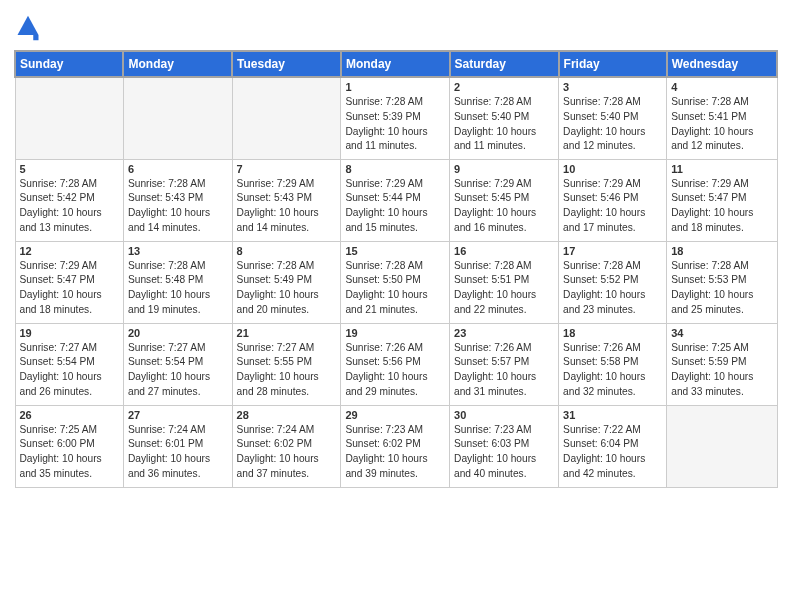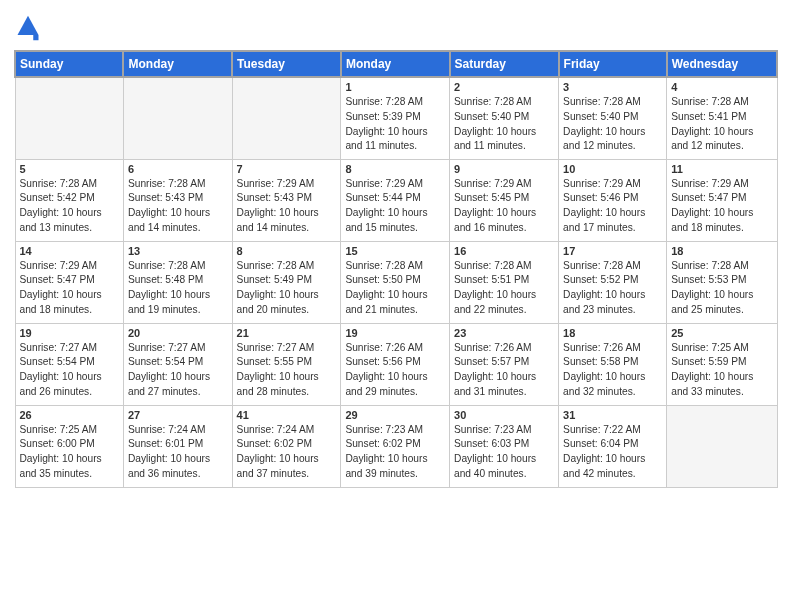--- a/index.html
+++ b/index.html
@@ -180,21 +180,21 @@
             <div class="day-num">10</div>
             <div class="day-info">Sunrise: 7:29 AM<br>Sunset: 5:46 PM<br>Daylight: 10 hours<br>and 17 minutes.</div>
           </td>
           <td>
             <div class="day-num">11</div>
             <div class="day-info">Sunrise: 7:29 AM<br>Sunset: 5:47 PM<br>Daylight: 10 hours<br>and 18 minutes.</div>
           </td>
         </tr>
         <tr class="week-row">
           <td>
-            <div class="day-num">14</div>
+            <div class="day-num">12</div>
             <div class="day-info">Sunrise: 7:29 AM<br>Sunset: 5:47 PM<br>Daylight: 10 hours<br>and 18 minutes.</div>
           </td>
           <td>
             <div class="day-num">13</div>
             <div class="day-info">Sunrise: 7:28 AM<br>Sunset: 5:48 PM<br>Daylight: 10 hours<br>and 19 minutes.</div>
           </td>
           <td>
             <div class="day-num">8</div>
             <div class="day-info">Sunrise: 7:28 AM<br>Sunset: 5:49 PM<br>Daylight: 10 hours<br>and 20 minutes.</div>
           </td>
@@ -234,35 +234,35 @@
           </td>
           <td>
             <div class="day-num">23</div>
             <div class="day-info">Sunrise: 7:26 AM<br>Sunset: 5:57 PM<br>Daylight: 10 hours<br>and 31 minutes.</div>
           </td>
           <td>
             <div class="day-num">18</div>
             <div class="day-info">Sunrise: 7:26 AM<br>Sunset: 5:58 PM<br>Daylight: 10 hours<br>and 32 minutes.</div>
           </td>
           <td>
-            <div class="day-num">25</div>
+            <div class="day-num">34</div>
             <div class="day-info">Sunrise: 7:25 AM<br>Sunset: 5:59 PM<br>Daylight: 10 hours<br>and 33 minutes.</div>
           </td>
         </tr>
         <tr class="week-row">
           <td>
             <div class="day-num">26</div>
             <div class="day-info">Sunrise: 7:25 AM<br>Sunset: 6:00 PM<br>Daylight: 10 hours<br>and 35 minutes.</div>
           </td>
           <td>
             <div class="day-num">27</div>
             <div class="day-info">Sunrise: 7:24 AM<br>Sunset: 6:01 PM<br>Daylight: 10 hours<br>and 36 minutes.</div>
           </td>
           <td>
-            <div class="day-num">41</div>
+            <div class="day-num">28</div>
             <div class="day-info">Sunrise: 7:24 AM<br>Sunset: 6:02 PM<br>Daylight: 10 hours<br>and 37 minutes.</div>
           </td>
           <td>
             <div class="day-num">29</div>
             <div class="day-info">Sunrise: 7:23 AM<br>Sunset: 6:02 PM<br>Daylight: 10 hours<br>and 39 minutes.</div>
           </td>
           <td>
             <div class="day-num">30</div>
             <div class="day-info">Sunrise: 7:23 AM<br>Sunset: 6:03 PM<br>Daylight: 10 hours<br>and 40 minutes.</div>
           </td>

